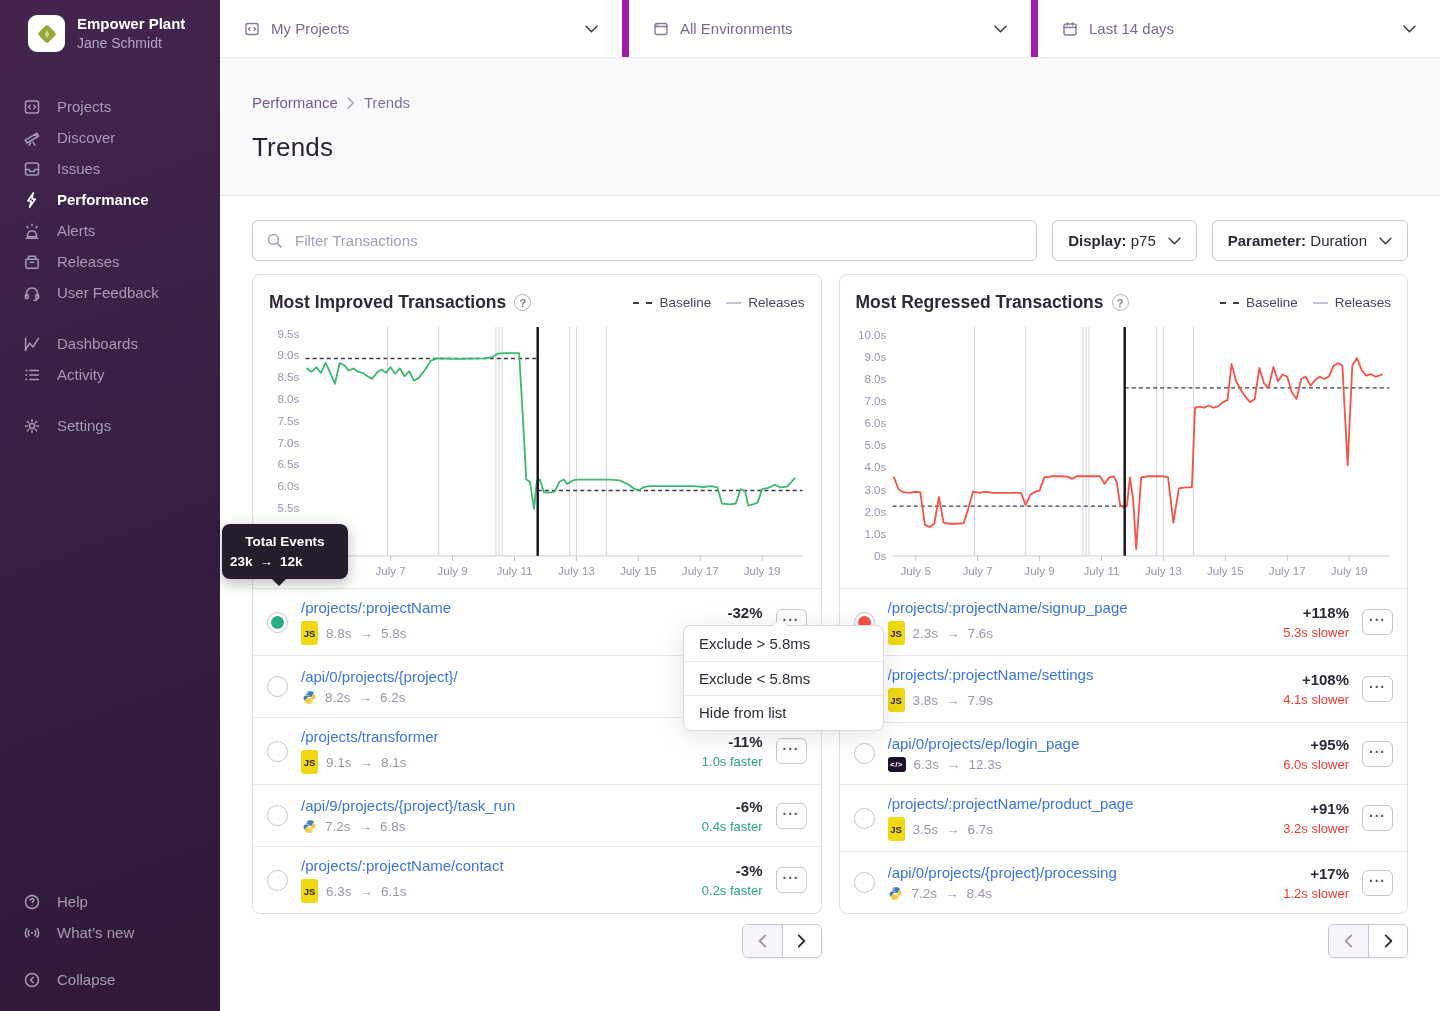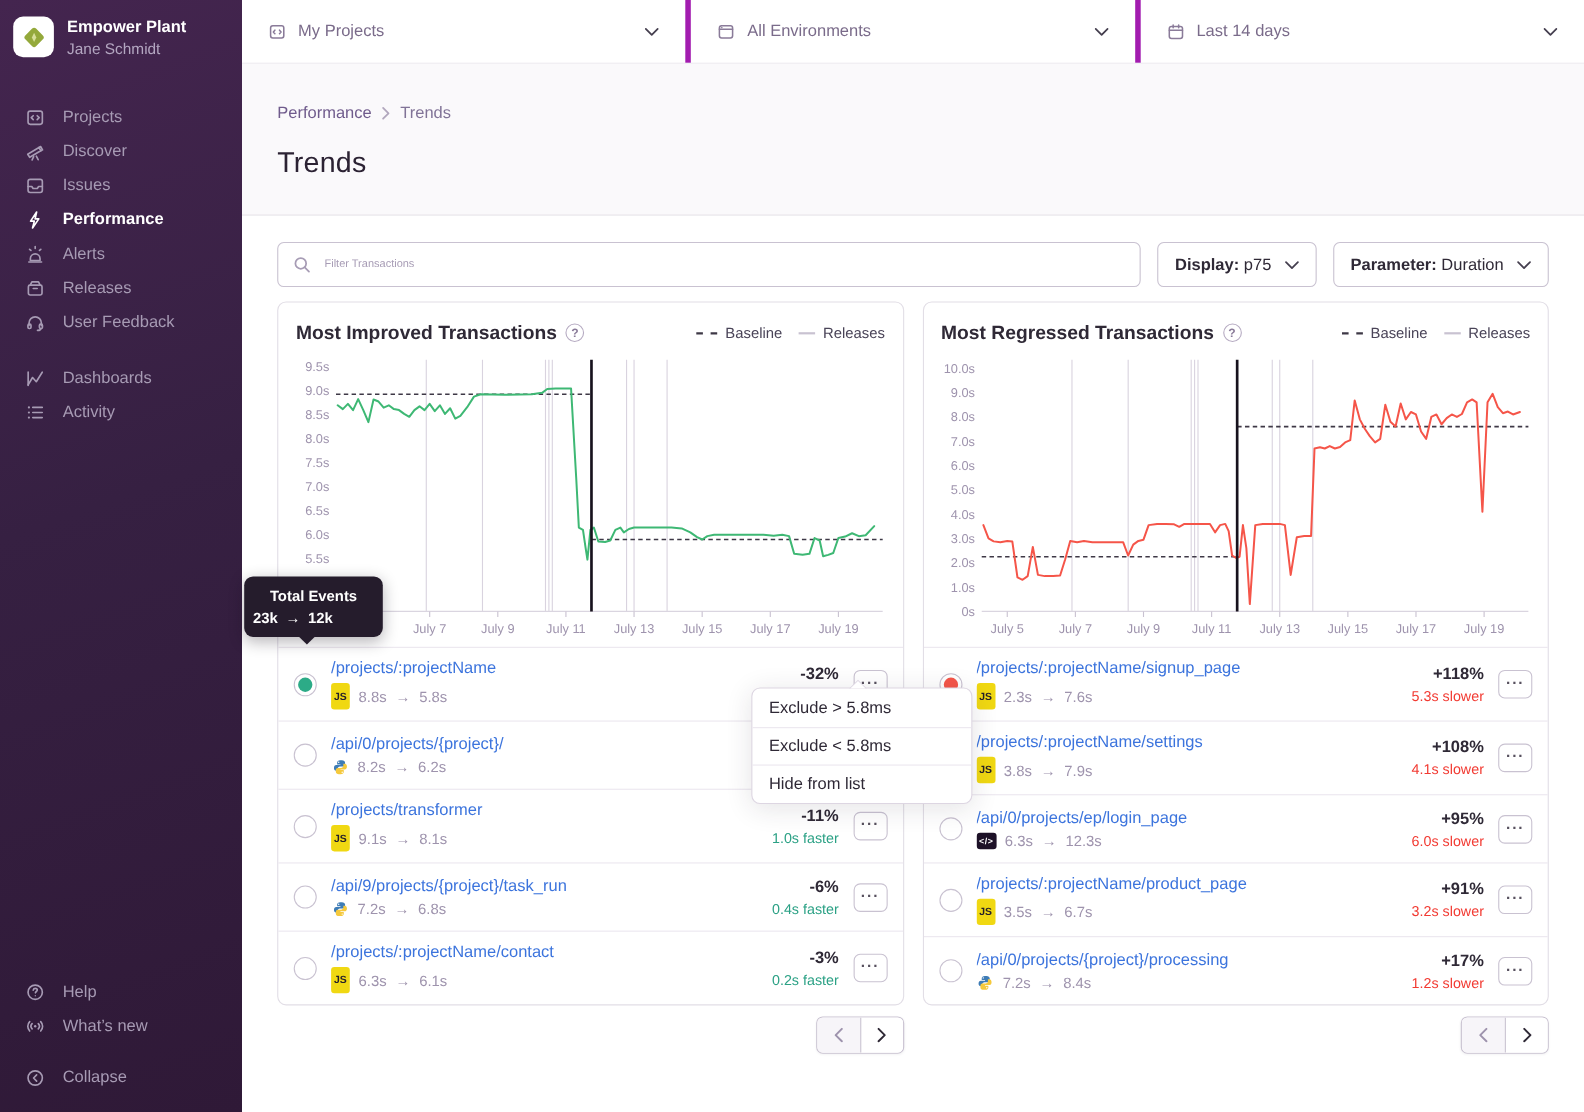--- a/index.html
+++ b/index.html
@@ -7,50 +7,50 @@
   body {
     width:1440px; height:1011px; overflow:hidden; background:#fff;
     font-family:"Liberation Sans", sans-serif; color:#2f2936; position:relative;
   }
   
   .sidebar {
     position:absolute; left:0; top:0; bottom:0; width:220px;
     background:linear-gradient(160deg,#44254f 0%, #362042 45%, #2f1937 100%);
     color:#a79bb4; display:flex; flex-direction:column; z-index:5;
   }
-  .org { display:flex; gap:12px; padding:15px 12px; align-items:center; cursor:pointer; }
+  .org { display:flex; gap:12px; padding:15px 28px; cursor:pointer; }
   .org-logo { width:37px; height:37px; background:#fff; border-radius:9px; display:grid; place-items:center; flex:none; }
   .org-name { color:#fff; font-weight:700; font-size:15px; line-height:1.2; }
   .org-user { color:#b3a6c0; font-size:14px; margin-top:2px; }
   .nav { margin-top:24px; }
   .nav-item { display:flex; align-items:center; gap:16px; height:31px; padding:0 18px 0 23px; font-size:15px; color:#a79bb4; cursor:pointer; white-space:nowrap; }
   .nav-item.active { color:#fff; font-weight:600; }
   .nav-item svg { width:18px; height:18px; flex:none; }
   .nav-gap { height:20px; }
   .sidebar-bottom { margin-top:auto; padding-bottom:16px; }
   .nav-item.collapse-item { margin-top:16px; }
   
   .main { position:absolute; left:220px; right:0; top:0; bottom:0; }
   .topbar { height:58px; display:flex; background:#fff; border-bottom:1px solid #ecdee6; border-bottom-color:#ece9ef; }
-  .tb-item { flex:1; display:flex; align-items:center; padding:0 24px; font-size:15px; color:#7a6b8a; cursor:pointer; border-right:5px solid #a21caf; }
+  .tb-item { flex:1; display:flex; align-items:center; padding:0 24px; font-size:15px; color:#7a6b8a; cursor:pointer; border-right:7px solid #a21caf; }
   .tb-item:last-child { border-right:none; }
   .tb-icn { margin-right:11px; color:#8a7b99; display:flex; }
   .tb-chev { margin-left:auto; color:#453f4f; display:flex; }
   .page-header { background:#faf9fb; padding:36px 32px 0; height:138px; border-bottom:1px solid #e7e4ea; }
   .breadcrumb { display:flex; align-items:center; gap:9px; font-size:15px; }
   .crumb-link { color:#6f5b8c; cursor:pointer; text-decoration:none; }
   .crumb-sep { color:#b1a7bd; display:flex; }
   .crumb-cur { color:#807397; }
   .page-title { font-size:26px; font-weight:500; color:#2b2233; margin-top:21px; letter-spacing:.2px; }
   .content { padding:24px 32px 0; }
   
   .filter-row { display:flex; gap:15px; }
   .search-box { flex:1; display:flex; align-items:center; gap:10px; height:41px; border:1px solid #c9c2d1; border-radius:6px; padding:0 13px; background:#fff; }
   .search-box svg { flex:none; color:#a79cb5; }
-  .search-box input { border:none; outline:none; flex:1; font-size:10px; color:#2f2936; font-family:inherit; background:transparent; }
+  .search-box input { border:none; outline:none; flex:1; font-size:15px; color:#2f2936; font-family:inherit; background:transparent; }
   .search-box input::placeholder { color:#a79cb5; }
   .dd-btn { display:flex; align-items:center; gap:10px; height:41px; border:1px solid #c9c2d1; border-radius:6px; padding:0 15px; font-size:15px; color:#2f2936; background:#fff; cursor:pointer; white-space:nowrap; font-family:inherit; }
   .dd-btn .lbl { font-weight:700; }
   .dd-btn .chev { display:flex; color:#453f4f; margin-left:2px; }
   
   .panels-grid { display:flex; gap:17px; margin-top:13px; }
   .panel-col { flex:1; min-width:0; }
   .panel { border:1px solid #e2dee6; border-radius:8px; background:#fff; }
   .panel-head { display:flex; align-items:center; padding:17px 16px 4px; }
   .panel-title { font-size:17.5px; font-weight:600; color:#2f2936; }
@@ -183,20 +183,27 @@
           <path d="M6.8 4.4h8.6M6.8 9h8.6M6.8 13.6h8.6"></path>
           <circle cx="3.3" cy="4.4" r="1" fill="currentColor" stroke="none"></circle>
           <circle cx="3.3" cy="9" r="1" fill="currentColor" stroke="none"></circle>
           <circle cx="3.3" cy="13.6" r="1" fill="currentColor" stroke="none"></circle>
         </svg>
       <span>Activity</span>
     </div>
 
     <div class="nav-gap"></div>
 
+    <div class="nav-item">
+      <svg viewBox="0 0 18 18" fill="none" stroke="currentColor" stroke-width="1.5" stroke-linecap="round" stroke-linejoin="round">
+          <circle cx="9" cy="9" r="2.5"></circle>
+          <path d="M9 2.4v2M9 13.6v2M2.4 9h2M13.6 9h2M4.3 4.3l1.4 1.4M12.3 12.3l1.4 1.4M13.7 4.3l-1.4 1.4M5.7 12.3l-1.4 1.4"></path>
+        </svg>
+      <span>Settings</span>
+    </div>
   </div>
 
   <div class="sidebar-bottom">
     <div class="nav-item">
       <svg viewBox="0 0 18 18" fill="none" stroke="currentColor" stroke-width="1.5" stroke-linecap="round" stroke-linejoin="round">
           <circle cx="9" cy="9" r="6.5"></circle>
           <path d="M7.2 7.1c.2-1 1-1.6 1.9-1.6 1 0 1.8.7 1.8 1.6 0 1.2-1.7 1.3-1.7 2.5"></path>
           <circle cx="9.1" cy="12.2" r=".6" fill="currentColor" stroke="none"></circle>
         </svg>
       <span>Help</span>

